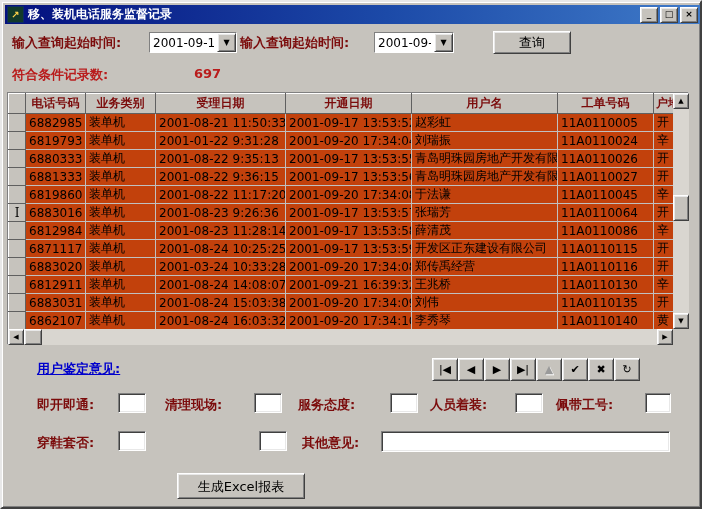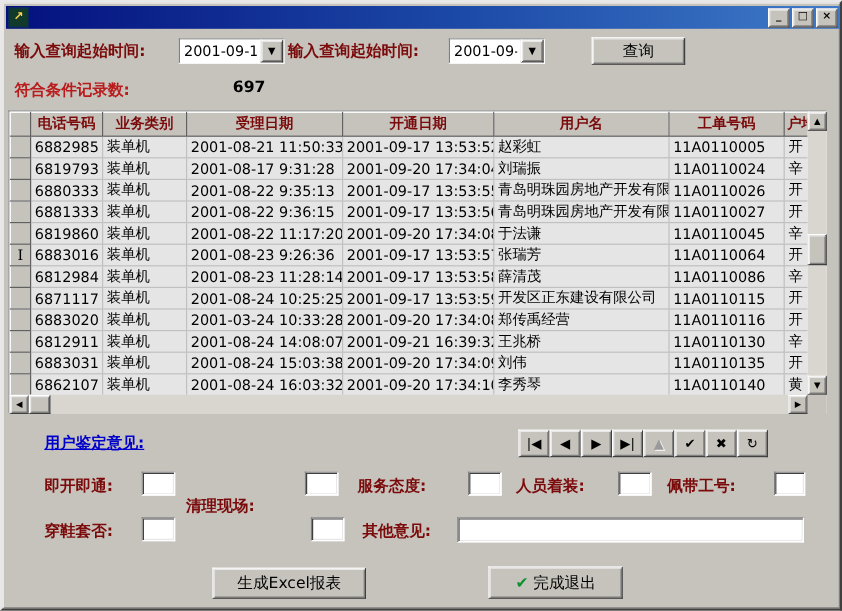--- a/index.html
+++ b/index.html
@@ -27,21 +27,21 @@
   .combo input{flex:1;border:0;outline:0;padding:1px 3px;font-size:12px;font-family:"DejaVu Sans",sans-serif;min-width:0;background:#fff;}
   .drop-btn{width:17px;background:#c6c3bd;border:1px solid;border-color:#fff #404040 #404040 #fff;
             box-shadow:inset 1px 1px 0 #e8e8e8, inset -1px -1px 0 #808080;
             font-size:8px;line-height:17px;text-align:center;color:#000;cursor:pointer;}
   .edit{position:absolute;width:28px;height:20px;background:#fff;border:1px solid;border-color:#808080 #fff #fff #808080;
         box-shadow:inset 1px 1px 0 #404040, inset -1px -1px 0 #e8e8e8;box-sizing:border-box;
         font-size:12px;padding:1px 3px;outline:none;font-family:"DejaVu Sans",sans-serif;}
   
   #grid{position:absolute;left:5px;top:90px;width:682px;height:253px;background:#fff;
         border:1px solid;border-color:#808080 #fff #fff #808080;box-sizing:border-box;}
-  #table-area{position:absolute;left:0;top:0;width:665px;height:236px;overflow:hidden;background:#e5e5e5;}
+  #table-area{position:absolute;left:0;top:0;width:665px;height:236px;overflow:hidden;background:#c2410c;}
   table{border-collapse:collapse;table-layout:fixed;width:666px;}
   th{height:19px;background:#c6c3bd;color:#7b0b0b;font-weight:bold;font-size:12px;
      border:1px solid;border-color:#fff #606060 #606060 #fff;overflow:hidden;white-space:nowrap;padding:0 2px;}
   td{height:17px;font-size:12px;color:#000;border-right:1px solid #c0c0c0;border-bottom:1px solid #c0c0c0;
      overflow:hidden;white-space:nowrap;padding:0 3px;}
   td.selcell{background:#c6c3bd;border:1px solid;border-color:#fff #606060 #606060 #fff;
              text-align:center;font-family:"DejaVu Serif",serif;font-size:12px;padding:0;}
   
   .scroll{position:absolute;background:#d9d6d0;}
   #vscroll{left:665px;top:0;width:16px;height:236px;}
@@ -65,41 +65,42 @@
   #finish-btn{left:405px;top:470px;width:112px;height:27px;line-height:25px;}
   #finish-check{color:#0f9030;font-weight:bold;margin-right:4px;}
 </style>
 </head>
 <body>
 
 <div id="win">
 
   <div id="titlebar">
     <span id="app-icon">↗</span>
+    <span>移、装机电话服务监督记录</span>
     <span class="tb-btns">
       <span class="tb-btn">_</span>
       <span class="tb-btn">□</span>
       <span class="tb-btn">×</span>
     </span>
   </div>
 
   <span class="lbl" style="left:10px;top:32px;">输入查询起始时间:</span>
   <span class="combo" style="left:147px;top:30px;width:88px;">
     <input readonly="" value="2001-09-16" style="">
     <span class="drop-btn">▼</span>
   </span>
   <span class="lbl" style="left:238px;top:32px;">输入查询起始时间:</span>
   <span class="combo" style="left:372px;top:30px;width:80px;">
     <input readonly="" value="2001-09-23" style="">
     <span class="drop-btn">▼</span>
   </span>
   <button class="btn" style="left:491px;top:29px;width:78px;height:23px;">查询</button>
 
   <span class="lbl blk" style="left:10px;top:64px;">符合条件记录数:</span>
-  <span class="lbl" style="left:192px;top:64px;color:#000000;text-align:right;">697</span>
+  <span class="lbl" style="left:192px;top:64px;color:#b91c1c;text-align:right;">697</span>
 
   <div id="grid">
     <div id="table-area">
       <table>
         <colgroup>
           <col style="width:17px">
             <col style="width:60px">
             <col style="width:70px">
             <col style="width:130px">
           <col style="width:126px">
@@ -127,21 +128,21 @@
               <td>2001-08-21 11:50:33</td>
               <td>2001-09-17 13:53:52</td>
               <td>赵彩虹</td>
               <td>11A0110005</td>
               <td>开</td>
             </tr>
             <tr>
               <td class="selcell"></td>
               <td>6819793</td>
               <td>装单机</td>
-              <td>2001-08-17 9:31:28</td>
+              <td>2001-01-22 9:31:28</td>
               <td>2001-09-20 17:34:04</td>
               <td>刘瑞振</td>
               <td>11A0110024</td>
               <td>辛</td>
             </tr>
             <tr>
               <td class="selcell"></td>
               <td>6880333</td>
               <td>装单机</td>
               <td>2001-08-22 9:35:13</td>
@@ -263,33 +264,30 @@
       <div class="nav-btn">▶</div>
       <div class="nav-btn">▶|</div>
       <div class="nav-btn disabled">▲</div>
       <div class="nav-btn">✔</div>
       <div class="nav-btn">✖</div>
       <div class="nav-btn">↻</div>
     </div>
 
   <span class="lbl" style="left:35px;top:394px;">即开即通:</span>
   <input class="edit" style="left: 116px; top: 391px;" value="">
-  <span class="lbl" style="left:153px;top:394px;margin-top:17px;">清理现场:</span>
+  <span class="lbl" style="left:163px;top:394px;">清理现场:</span>
   <input class="edit" style="left: 252px; top: 391px;" value="">
   <span class="lbl" style="left:296px;top:394px;">服务态度:</span>
   <input class="edit" style="left: 388px; top: 391px;" value="">
   <span class="lbl" style="left:428px;top:394px;">人员着装:</span>
   <input class="edit" style="left: 513px; top: 391px;" value="">
   <span class="lbl" style="left:554px;top:394px;">佩带工号:</span>
   <input class="edit" style="left: 643px; top: 391px; width: 26px;" value="">
 
   <span class="lbl" style="left:35px;top:432px;">穿鞋套否:</span>
   <input class="edit" style="left: 116px; top: 429px;" value="">
   <input class="edit" style="left: 257px; top: 429px;" value="">
   <span class="lbl" style="left:300px;top:432px;">其他意见:</span>
   <input class="edit" style="left: 379px; top: 429px; width: 289px; height: 21px;" value="">
 
   <button class="btn" id="excel-btn">生成Excel报表</button>
-  <button class="btn" id="finish-btn">
-    <span id="finish-check">✔</span><span>完成退出</span>
-  </button>
 
 </div>
 
 </body></html>

